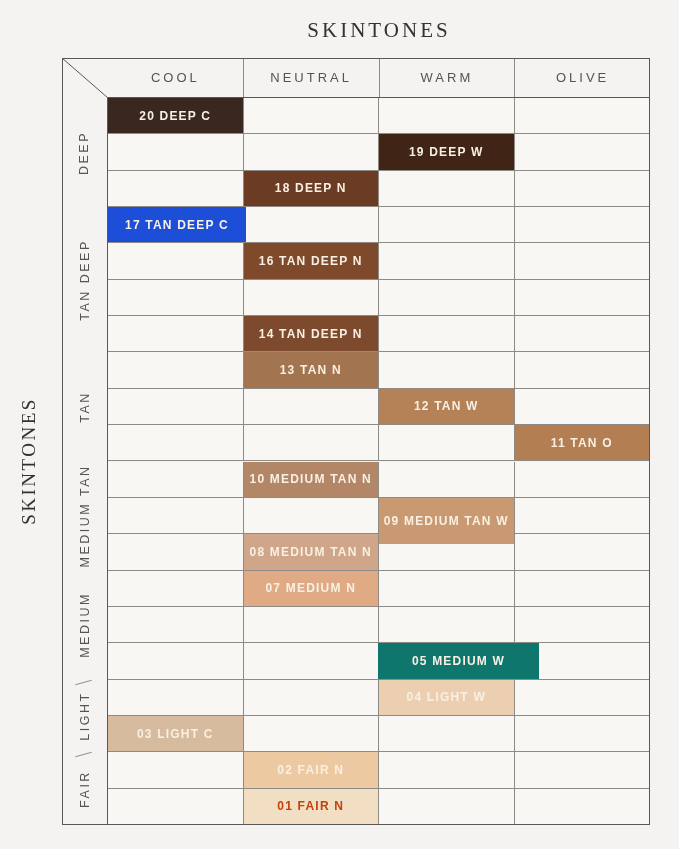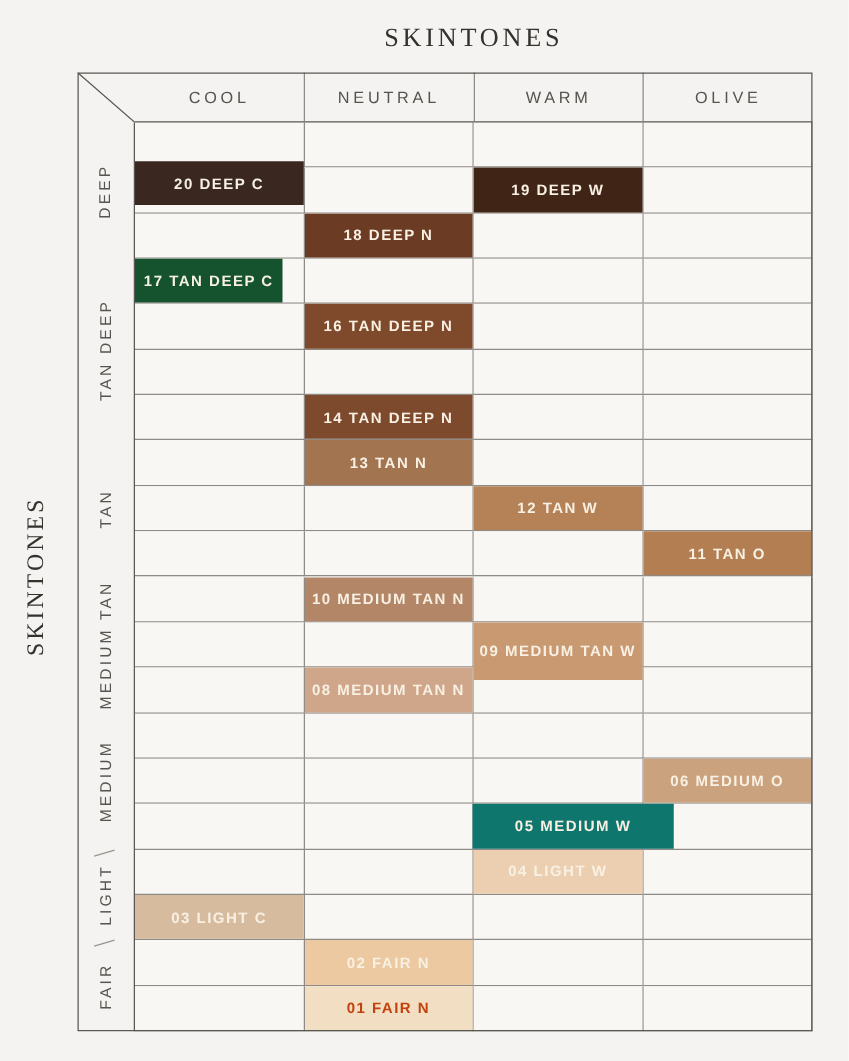--- a/index.html
+++ b/index.html
@@ -188,33 +188,33 @@
         <div class="cell" style="left: 271px; top: 617.95px; width: 135.5px; height: 36.35px;"></div>
         <div class="cell" style="left: 406.5px; top: 617.95px; width: 135.5px; height: 36.35px;"></div>
         <div class="cell" style="left: 0px; top: 654.3px; width: 135.5px; height: 36.35px;"></div>
         <div class="cell" style="left: 135.5px; top: 654.3px; width: 135.5px; height: 36.35px;"></div>
         <div class="cell" style="left: 271px; top: 654.3px; width: 135.5px; height: 36.35px;"></div>
         <div class="cell" style="left: 406.5px; top: 654.3px; width: 135.5px; height: 36.35px;"></div>
         <div class="cell" style="left: 0px; top: 690.65px; width: 135.5px; height: 36.35px;"></div>
         <div class="cell" style="left: 135.5px; top: 690.65px; width: 135.5px; height: 36.35px;"></div>
         <div class="cell" style="left: 271px; top: 690.65px; width: 135.5px; height: 36.35px;"></div>
         <div class="cell" style="left: 406.5px; top: 690.65px; width: 135.5px; height: 36.35px;"></div>
-        <div class="shade" style="left: 0px; top: 0px; width: 134.5px; height: 35.35px; background: rgb(58, 40, 32); color: rgb(248, 240, 227); margin-top: 31px;">20 DEEP C</div>
+        <div class="shade" style="left: 0px; top: 0px; width: 134.5px; height: 35.35px; background: rgb(58, 40, 32); color: rgb(248, 240, 227);">20 DEEP C</div>
         <div class="shade" style="left: 271px; top: 36.35px; width: 134.5px; height: 35.35px; background: rgb(64, 37, 23); color: rgb(248, 240, 227);">19 DEEP W</div>
         <div class="shade" style="left: 135.5px; top: 72.7px; width: 134.5px; height: 35.35px; background: rgb(108, 59, 35); color: rgb(248, 240, 227);">18 DEEP N</div>
-        <div class="shade" style="left: 0px; top: 109.05px; width: 118px; height: 35.35px; background: #14532d; color: rgb(248, 240, 227);">17 TAN DEEP C</div>
+        <div class="shade" style="left: 0px; top: 109.05px; width: 138px; height: 35.35px; background: #1d4ed8; color: rgb(248, 240, 227);">17 TAN DEEP C</div>
         <div class="shade" style="left: 135.5px; top: 145.4px; width: 134.5px; height: 35.35px; background: rgb(127, 74, 44); color: rgb(248, 240, 227);">16 TAN DEEP N</div>
         <div class="shade" style="left: 135.5px; top: 218.1px; width: 134.5px; height: 35.35px; background: rgb(126, 74, 46); color: rgb(248, 240, 227);">14 TAN DEEP N</div>
         <div class="shade" style="left: 135.5px; top: 254.45px; width: 134.5px; height: 35.35px; background: rgb(162, 116, 80); color: rgb(248, 240, 227);">13 TAN N</div>
         <div class="shade" style="left: 271px; top: 290.8px; width: 134.5px; height: 35.35px; background: rgb(181, 129, 87); color: rgb(248, 240, 227);">12 TAN W</div>
         <div class="shade" style="left: 406.5px; top: 327.15px; width: 134.5px; height: 35.35px; background: rgb(179, 126, 82); color: rgb(248, 240, 227);">11 TAN O</div>
         <div class="shade" style="left: 135.5px; top: 363.5px; width: 134.5px; height: 35.35px; background: rgb(178, 134, 102); color: rgb(248, 240, 227);">10 MEDIUM TAN N</div>
         <div class="shade" style="left: 271px; top: 399.85px; width: 134.5px; height: 46px; background: rgb(201, 154, 114); color: rgb(248, 240, 227);">09 MEDIUM TAN W</div>
         <div class="shade" style="left: 135.5px; top: 436.2px; width: 134.5px; height: 35.35px; background: rgb(207, 166, 138); color: rgb(248, 240, 227);">08 MEDIUM TAN N</div>
-        <div class="shade" style="left: 406.5px; top: 508.9px; width: 134.5px; height: 35.35px; background: rgb(203, 162, 126); color: rgb(248, 240, 227);">06 MEDIUM O</div>
+        <div class="shade" style="left: 135.5px; top: 472.55px; width: 134.5px; height: 35.35px; background: rgb(223, 170, 132); color: rgb(248, 240, 227);">07 MEDIUM N</div>
         <div class="shade" style="left: 270px; top: 545.25px; width: 161px; height: 35.35px; background: #0f766e; color: rgb(248, 240, 227);">05 MEDIUM W</div>
         <div class="shade" style="left: 271px; top: 581.6px; width: 134.5px; height: 35.35px; background: rgb(236, 207, 176); color: rgb(248, 240, 227);">04 LIGHT W</div>
         <div class="shade" style="left: 0px; top: 617.95px; width: 134.5px; height: 35.35px; background: rgb(215, 187, 158); color: rgb(248, 240, 227);">03 LIGHT C</div>
         <div class="shade" style="left: 135.5px; top: 654.3px; width: 134.5px; height: 35.35px; background: rgb(236, 201, 161); color: rgb(248, 240, 227);">02 FAIR N</div>
         <div class="shade" style="left: 135.5px; top: 690.65px; width: 134.5px; height: 35.35px; background: rgb(242, 222, 194); color: #c2410c;">01 FAIR N</div>
       </div>
     <div class="table-frame"></div>
   </div>
 </div>
 

